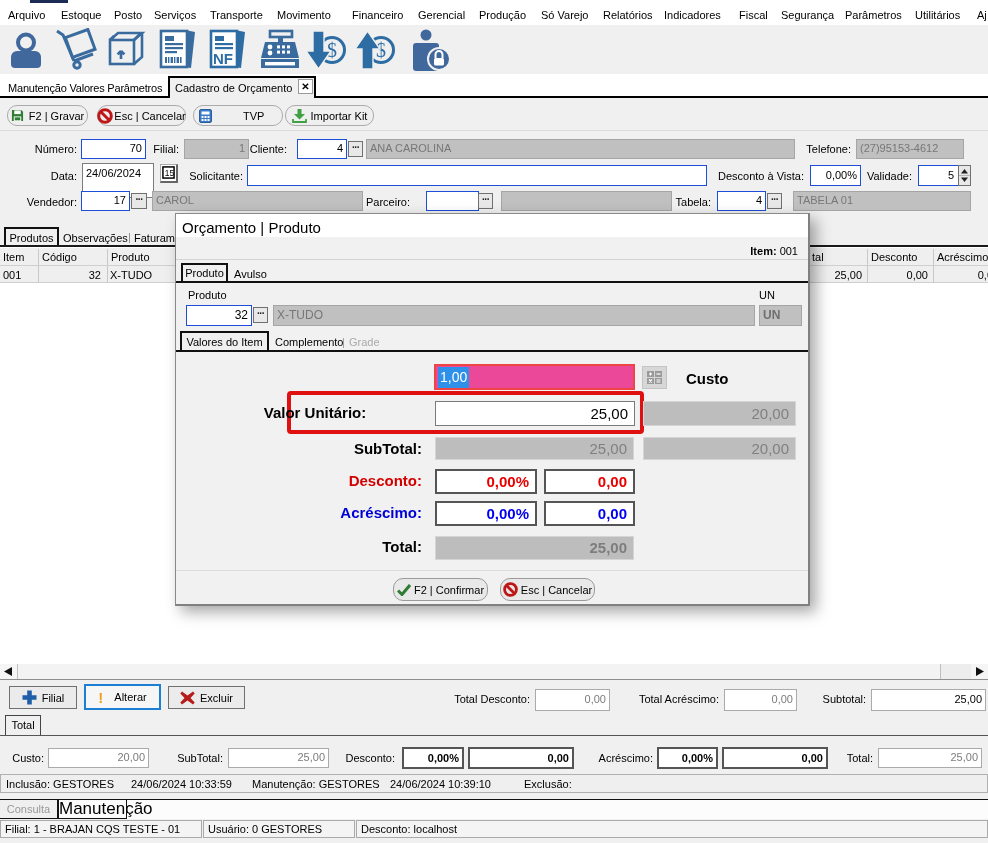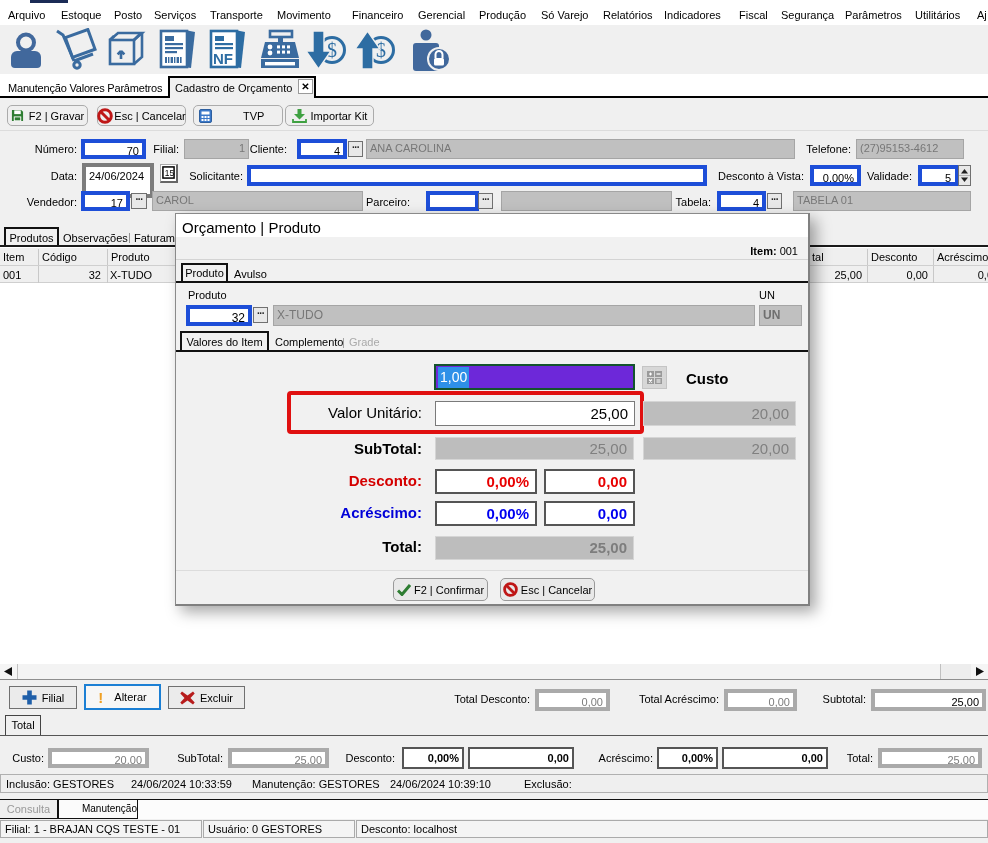--- a/index.html
+++ b/index.html
@@ -1,23 +1,23 @@
 <!DOCTYPE html>
 <html><head><meta charset="utf-8">
 <style>
 html,body{margin:0;padding:0}
 body{width:988px;height:843px;position:relative;background:#f0f0f0;font-family:"Liberation Sans",sans-serif;font-size:11px;color:#000;overflow:hidden}
 .abs{position:absolute}
 .lbl{position:absolute;white-space:nowrap;font-size:11px;color:#000;line-height:13px}
 .rlbl{position:absolute;white-space:nowrap;font-size:11px;color:#000;line-height:13px;width:130px;text-align:right}
-.fld{position:absolute;background:#fff;border:4px solid #1d4ed8;box-sizing:border-box;font-size:11px;line-height:17px;padding:0 3px;white-space:nowrap;overflow:hidden}
+.fld{position:absolute;background:#fff;border:1px solid #1d4ed8;box-sizing:border-box;font-size:11px;line-height:17px;padding:0 3px;white-space:nowrap;overflow:hidden}
 .gfld{position:absolute;background:#c0c0c0;border:1px solid #a5a5a5;box-sizing:border-box;font-size:11px;line-height:17px;padding:0 3px;color:#777;white-space:nowrap;overflow:hidden}
 .rl{text-align:right}
 .dots{position:absolute;background:#e8e8e8;border:1px solid #707070;box-sizing:border-box;text-align:center;font-weight:bold;font-size:10px;line-height:12px;color:#222;letter-spacing:-1px}
-.btn{position:absolute;background:#efefef;border:1px solid #ababab;box-sizing:border-box;border-radius:5px;font-size:11px;display:flex;align-items:center;justify-content:center;gap:5px}
+.btn{position:absolute;background:#efefef;border:1px solid #ababab;box-sizing:border-box;border-radius:10px;font-size:11px;display:flex;align-items:center;justify-content:center;gap:5px}
 .btn span{white-space:nowrap}
 .btn svg{flex-shrink:0}
 </style></head>
 <body>
 
 <div class="abs" style="left:0;top:0;width:988px;height:4px;background:#fff"></div>
 <div class="abs" style="left:30px;top:0;width:38px;height:3px;background:#1b2b56"></div>
 
 <div class="abs" style="left:0;top:4px;width:988px;height:21px;background:#fff"></div>
 <div class="lbl" style="left:8px;top:9px">Arquivo</div>
@@ -295,21 +295,21 @@
 <div class="abs" style="left:0;top:774px;width:988px;height:19px;background:#efefef;border:1px solid #b0b0b0;box-sizing:border-box"></div>
 <div class="lbl" style="left:6px;top:778px">Inclusão: GESTORES</div>
 <div class="lbl" style="left:131px;top:778px">24/06/2024 10:33:59</div>
 <div class="lbl" style="left:252px;top:778px">Manutenção: GESTORES</div>
 <div class="lbl" style="left:390px;top:778px">24/06/2024 10:39:10</div>
 <div class="lbl" style="left:524px;top:778px">Exclusão:</div>
 
 <div class="abs" style="left:0;top:799px;width:988px;height:20px;background:#fcfcfc"></div>
 <div class="abs" style="left:0;top:799px;width:988px;height:1px;background:#111"></div>
 <div class="abs" style="left:0;top:799px;width:58px;height:20px;background:#efefef;border:1px solid #111;border-left:none;box-sizing:border-box;color:#999;text-align:center;line-height:18px;font-size:11px">Consulta</div>
-<div class="abs" style="left:58px;top:799px;width:80px;height:20px;background:#fbfbfb;border:1px solid #111;box-sizing:border-box;text-align:right;line-height:18px;font-size:10px">Manutenção</div>
+<div class="abs" style="left:58px;top:799px;width:69px;height:20px;background:#fbfbfb;border:1px solid #111;box-sizing:border-box;text-align:right;line-height:18px;font-size:17px">Manutenção</div>
 
 <div class="abs" style="left:0;top:820px;width:988px;height:19px;background:#f0f0f0"></div>
 <div class="abs" style="left:0;top:820px;width:202px;height:18px;border:1px solid #aaa;box-sizing:border-box;background:#f4f4f4;line-height:16px;padding-left:4px;font-size:11px">Filial: 1 - BRAJAN CQS TESTE - 01</div>
 <div class="abs" style="left:203px;top:820px;width:152px;height:18px;border:1px solid #aaa;box-sizing:border-box;background:#f4f4f4;line-height:16px;padding-left:4px;font-size:11px">Usuário: 0 GESTORES</div>
 <div class="abs" style="left:356px;top:820px;width:632px;height:18px;border:1px solid #aaa;box-sizing:border-box;background:#f4f4f4;line-height:16px;padding-left:4px;font-size:11px">Desconto: localhost</div>
 
 <div class="abs" id="dialog" style="left:175px;top:213px;width:635px;height:393px;background:#f1f1f1;border:1px solid #8a8a8a;border-right:2px solid #808080;border-bottom:2px solid #808080;box-sizing:border-box;box-shadow:6px 6px 14px rgba(0,0,0,0.35)">
   <div class="abs" style="left:0;top:0;width:632px;height:23px;background:#fff"></div>
   <div class="abs" style="left:6px;top:5px;font-size:15px">Orçamento | Produto</div>
   <div class="abs" style="left:422px;top:31px;width:200px;font-size:11px;text-align:right"><b>Item:</b> 001</div>
@@ -324,41 +324,41 @@
   <div class="dots" style="left:77px;top:93px;width:15px;height:16px">···</div>
   <div class="gfld" style="left:97px;top:91px;width:482px;height:21px;line-height:19px;font-size:12px">X-TUDO</div>
   <div class="gfld" style="left:583px;top:91px;width:43px;height:21px;line-height:19px;font-weight:bold;color:#6f6f6f;font-size:12px">UN</div>
 
   <div class="abs" style="left:4px;top:117px;width:89px;height:21px;background:#f0f0f0;border:2px solid #111;border-bottom:none;box-sizing:border-box;text-align:center;line-height:18px;font-size:11px">Valores do Item</div>
   <div class="lbl" style="left:99px;top:122px">Complemento</div>
   <div class="lbl" style="left:166px;top:122px;color:#999">|</div>
   <div class="lbl" style="left:173px;top:122px;color:#aaa">Grade</div>
   <div class="abs" style="left:0;top:136px;width:632px;height:2px;background:#111"></div>
 
-  <div class="abs" style="left:258px;top:150px;width:201px;height:26px;background:#6d28d9;border:2px solid #14532d;box-sizing:border-box">
+  <div class="abs" style="left:258px;top:150px;width:201px;height:26px;background:#ec4899;border:2px solid #ef4444;box-sizing:border-box">
     <span style="display:inline-block;background:#2e90e8;color:#fff;font-size:14px;padding:2px 2px 3px 2px;margin:1px 0 0 2px">1,00</span>
   </div>
   <div class="abs" style="left:466px;top:152px;width:25px;height:23px;background:#d7d7d7;border:1px solid #c4c4c4;box-sizing:border-box"><svg width="15" height="13" style="margin:4px 0 0 4px" viewBox="0 0 15 13">
         <g fill="#9a9a9a">
           <rect x="0" y="0" width="7" height="6"></rect>
           <rect x="8" y="0" width="7" height="6"></rect>
           <rect x="0" y="7" width="7" height="6"></rect>
           <rect x="8" y="7" width="7" height="6"></rect>
         </g>
         <g stroke="#fff" stroke-width="1.2">
           <path d="M3.5 1.5 v3 M2 3 h3"></path>
           <path d="M9.5 3 h4"></path>
           <path d="M2 8.5 l3 3 M5 8.5 l-3 3"></path>
           <path d="M9.5 9 h4 M9.5 11 h4"></path>
         </g>
       </svg></div>
   <div class="abs" style="left:510px;top:156px;font-weight:bold;font-size:15px">Custo</div>
 
   <div class="abs" style="left:111px;top:177px;width:357px;height:43px;border:4px solid #e01010;border-radius:4px;box-sizing:border-box"></div>
-  <div class="abs" style="left:0;top:190px;width:246px;text-align:right;font-weight:normal;font-size:15px">Valor Unitário:</div>
+  <div class="abs" style="left:16px;top:190px;width:246px;text-align:center;font-weight:bold;font-size:15px">Valor Unitário:</div>
   <div class="abs" style="left:259px;top:187px;width:200px;height:25px;background:#fff;border:1px solid #7a7a7a;box-sizing:border-box;font-size:15px;line-height:23px;padding:0 6px;text-align:right">25,00</div>
   <div class="abs" style="left:467px;top:187px;width:153px;height:25px;background:#bdbdbd;border:1px solid #d5d5d5;box-sizing:border-box;font-size:15px;line-height:23px;padding:0 6px;text-align:right;color:#808080">20,00</div>
 
   <div class="abs" style="left:0;top:226px;width:246px;text-align:right;font-weight:bold;font-size:15px">SubTotal:</div>
   <div class="abs" style="left:259px;top:223px;width:199px;height:23px;background:#bdbdbd;border:1px solid #d5d5d5;box-sizing:border-box;font-size:15px;line-height:21px;padding:0 6px;text-align:right;color:#808080">25,00</div>
   <div class="abs" style="left:467px;top:223px;width:153px;height:23px;background:#bdbdbd;border:1px solid #d5d5d5;box-sizing:border-box;font-size:15px;line-height:21px;padding:0 6px;text-align:right;color:#808080">20,00</div>
 
   <div class="abs" style="left:0;top:258px;width:246px;text-align:right;font-weight:bold;font-size:15px;color:#d40000">Desconto:</div>
   <div class="abs" style="left:259px;top:255px;width:102px;height:25px;background:#fff;border:2px solid #555;box-sizing:border-box;font-size:15px;font-weight:bold;line-height:21px;padding:0 6px;text-align:right;color:#e80000">0,00%</div>
   <div class="abs" style="left:368px;top:255px;width:91px;height:25px;background:#fff;border:2px solid #555;box-sizing:border-box;font-size:15px;font-weight:bold;line-height:21px;padding:0 6px;text-align:right;color:#e80000">0,00</div>

